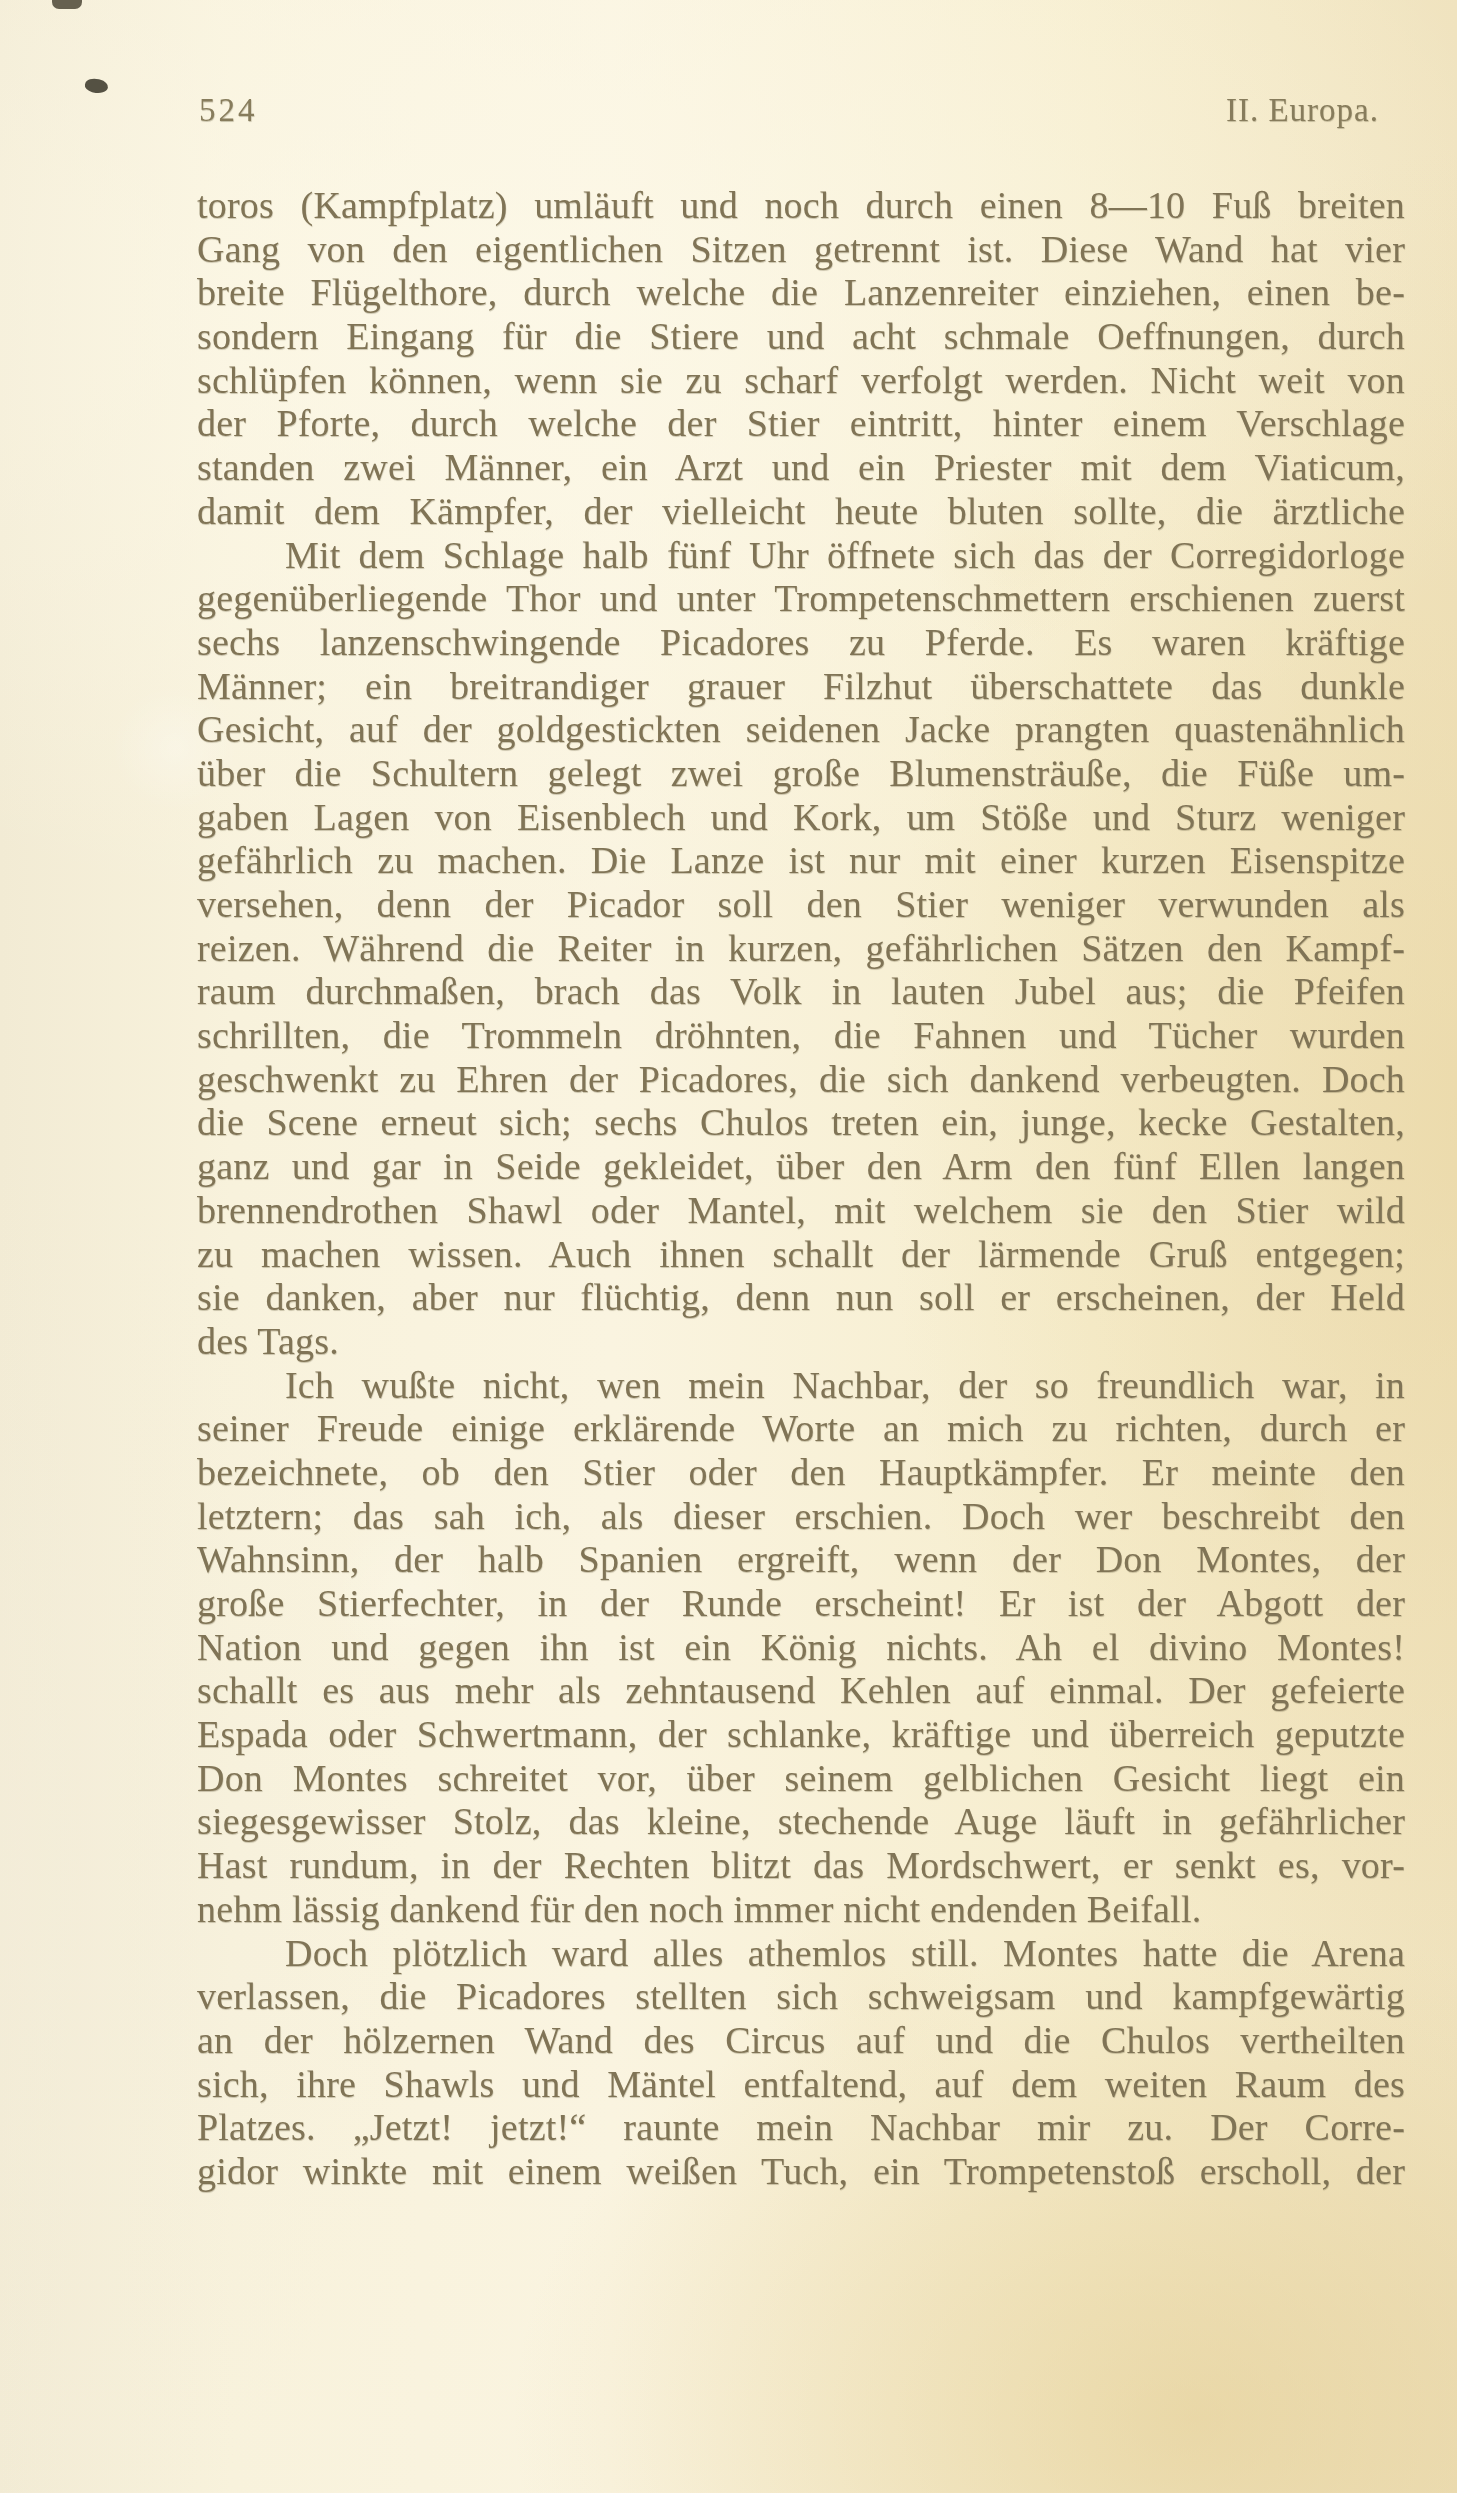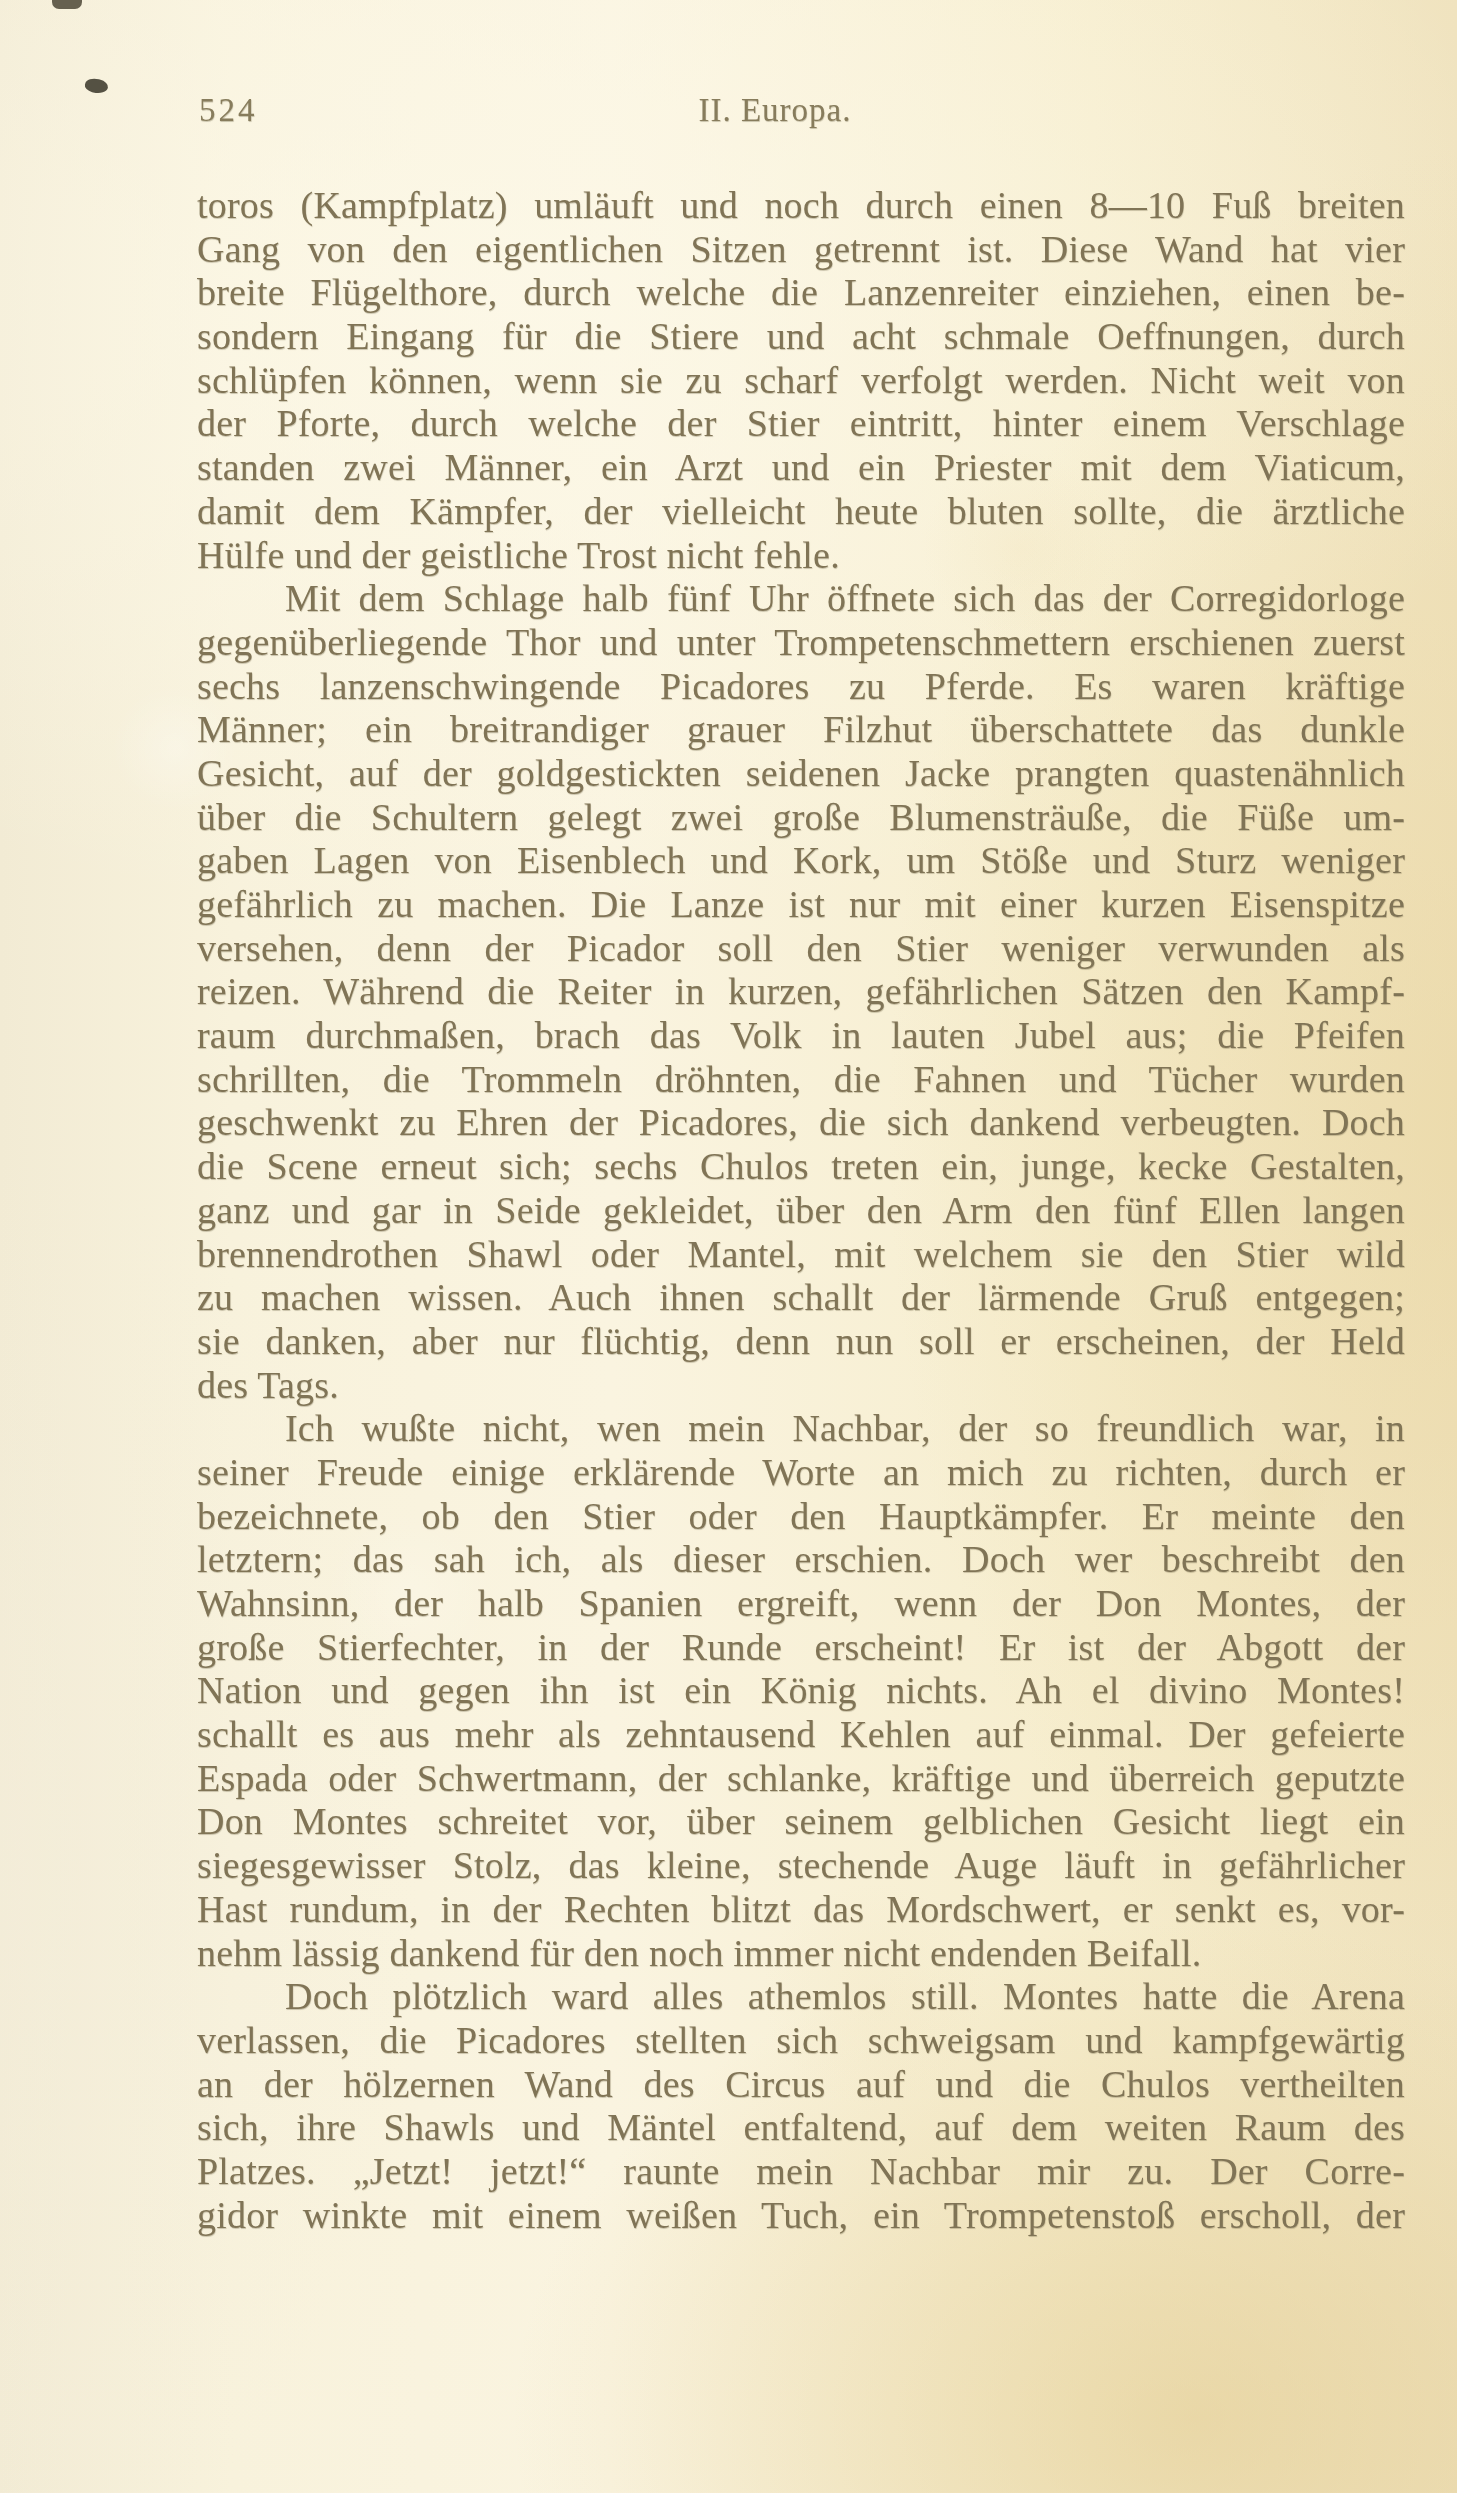--- a/index.html
+++ b/index.html
@@ -34,21 +34,21 @@
     left:85px;top:79px;width:23px;height:14px;
     background:#3e3a2e;border-radius:55% 45% 60% 40%;opacity:.88;
     transform:rotate(14deg);
   }
   .page-header{
     position:absolute;left:197px;top:88px;width:1208px;height:44px;
     color:#877c5c;font-size:33px;line-height:44px;
     text-shadow:0.5px 0.5px 0.7px rgba(110,100,70,0.35);
   }
   .page-number{position:absolute;left:2px;top:0;letter-spacing:3px;}
-  .running-header{position:absolute;left:-26px;right:26px;text-align:center;letter-spacing:1px;}
+  .running-header{position:absolute;left:-26px;right:26px;text-align:right;letter-spacing:1px;}
   .text-block{
     position:absolute;left:197px;top:184px;width:1208px;
     color:#807456;font-size:38px;
     text-shadow:0.5px 0.5px 0.7px rgba(110,100,70,0.33);
   }
   .line{
     height:43.7px;line-height:43.7px;
     text-align:justify;text-align-last:justify;
     letter-spacing:0.2px;
   }
@@ -71,21 +71,20 @@
   <div class="text-block" id="text-block">
       <div class="para">
         <div class="line">toros (Kampfplatz) umläuft und noch durch einen 8—10 Fuß breiten</div>
         <div class="line">Gang von den eigentlichen Sitzen getrennt ist.  Diese Wand hat vier</div>
         <div class="line">breite Flügelthore, durch welche die Lanzenreiter einziehen, einen be-</div>
         <div class="line">sondern Eingang für die Stiere und acht schmale Oeffnungen, durch</div>
         <div class="line">schlüpfen können, wenn sie zu scharf verfolgt werden.  Nicht weit von</div>
         <div class="line">der Pforte, durch welche der Stier eintritt, hinter einem Verschlage</div>
         <div class="line">standen zwei Männer, ein Arzt und ein Priester mit dem Viaticum,</div>
         <div class="line">damit dem Kämpfer, der vielleicht heute bluten sollte, die ärztliche</div>
-        <div class="line short">Hülfe und der geistliche Trost nicht fehle.</div>
       </div>
       <div class="para">
         <div class="line indent">Mit dem Schlage halb fünf Uhr öffnete sich das der Corregidorloge</div>
         <div class="line">gegenüberliegende Thor und unter Trompetenschmettern erschienen zuerst</div>
         <div class="line">sechs lanzenschwingende Picadores zu Pferde.  Es waren kräftige</div>
         <div class="line">Männer; ein breitrandiger grauer Filzhut überschattete das dunkle</div>
         <div class="line">Gesicht, auf der goldgestickten seidenen Jacke prangten quastenähnlich</div>
         <div class="line">über die Schultern gelegt zwei große Blumensträuße, die Füße um-</div>
         <div class="line">gaben Lagen von Eisenblech und Kork, um Stöße und Sturz weniger</div>
         <div class="line">gefährlich zu machen.  Die Lanze ist nur mit einer kurzen Eisenspitze</div>

